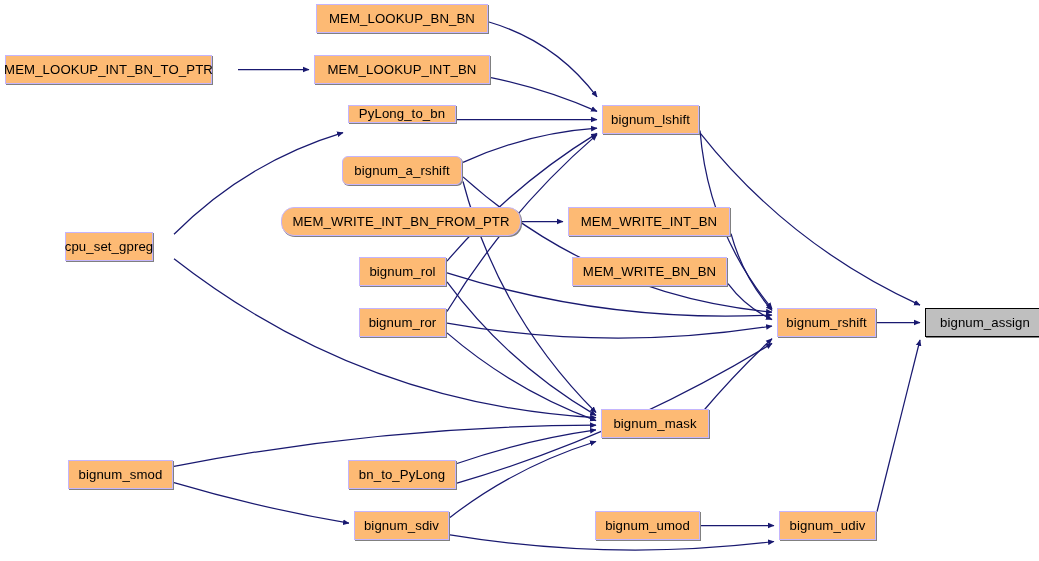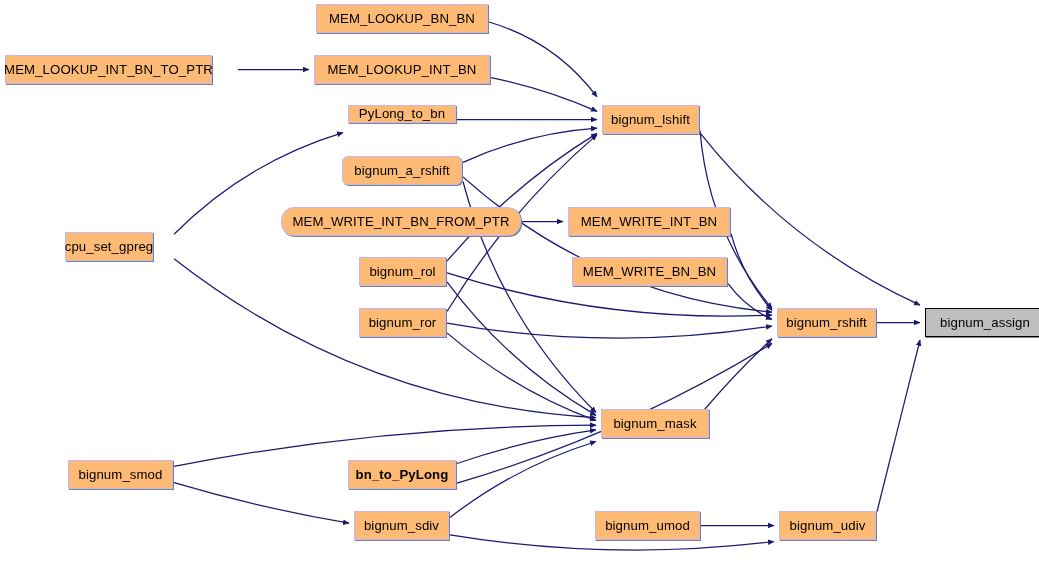--- a/index.html
+++ b/index.html
@@ -141,21 +141,21 @@
       </div>
       <div class="graph-node highlight" style="left: 925px; top: 308px; width: 120px; height: 29px;">
         <span class="node-label">bignum_assign</span>
       </div>
       <div class="graph-node" style="left: 601px; top: 409px; width: 108px; height: 29px;">
         <span class="node-label">bignum_mask</span>
       </div>
       <div class="graph-node" style="left: 68px; top: 460px; width: 105px; height: 29px;">
         <span class="node-label">bignum_smod</span>
       </div>
-      <div class="graph-node" style="left: 348px; top: 460px; width: 108px; height: 29px; font-weight: bold;">
+      <div class="graph-node" style="left: 348px; top: 460px; width: 108px; height: 29px;">
         <span class="node-label">bn_to_PyLong</span>
       </div>
       <div class="graph-node" style="left: 354px; top: 511px; width: 95px; height: 29px;">
         <span class="node-label">bignum_sdiv</span>
       </div>
       <div class="graph-node" style="left: 595px; top: 511px; width: 105px; height: 29px; align-items: center;">
         <span class="node-label">bignum_umod</span>
       </div>
       <div class="graph-node" style="left: 779px; top: 511px; width: 97px; height: 29px;">
         <span class="node-label">bignum_udiv</span>

